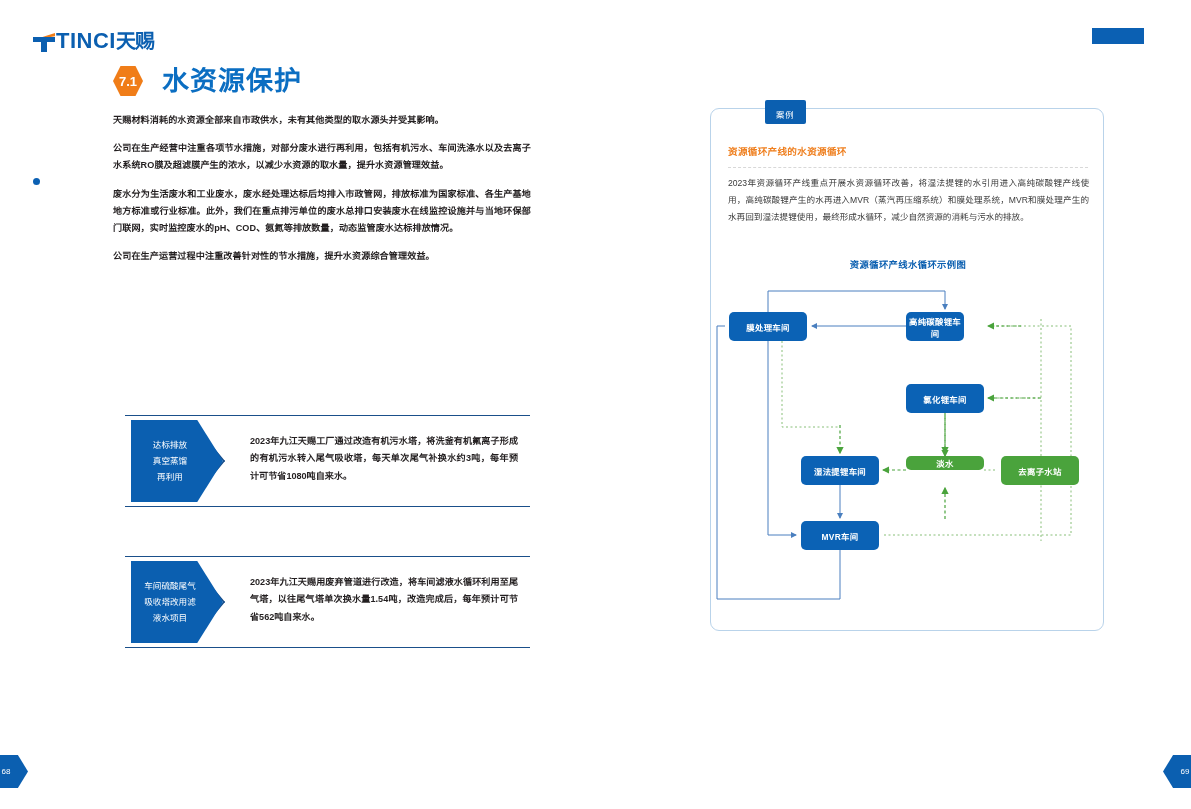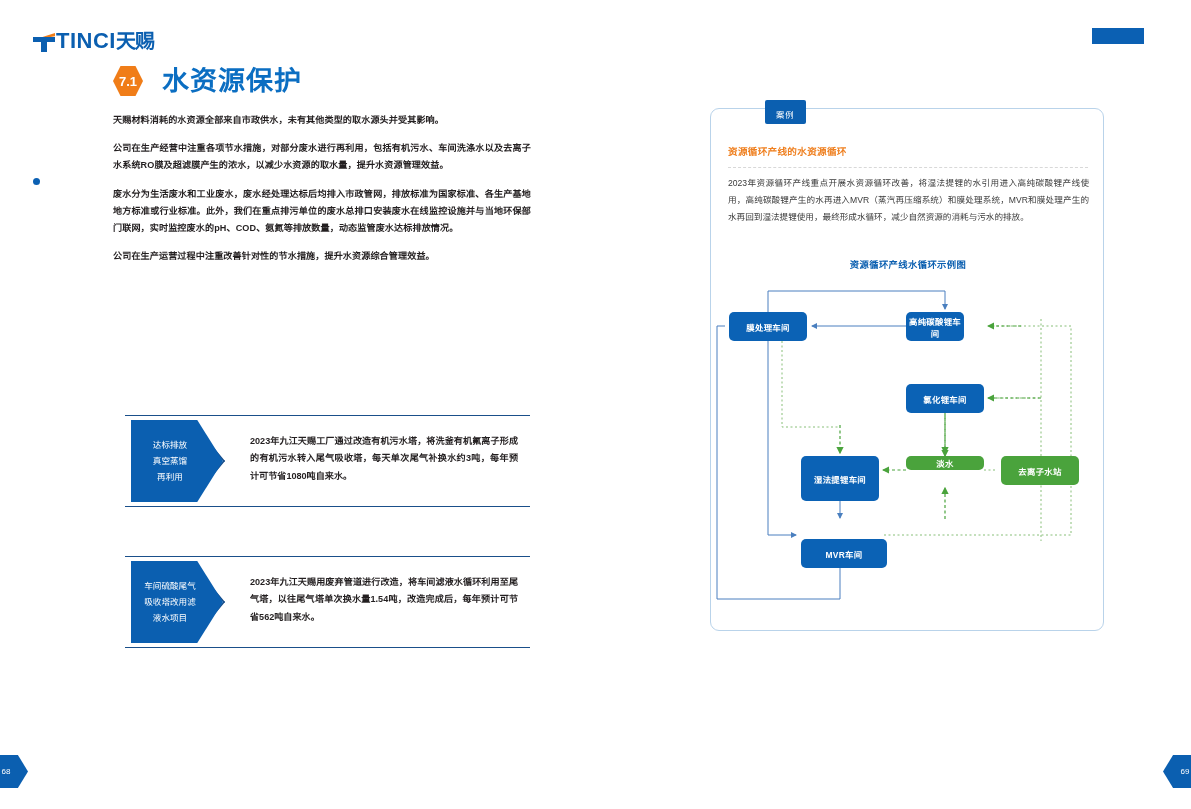--- a/index.html
+++ b/index.html
@@ -232,24 +232,24 @@
     font-weight: bold;
     letter-spacing: 0.3px;
     text-align: center;
   }
   .node.blue  { background: #0b62b5; }
   .node.green { background: #4aa33c; }
 
   .n-membrane { left: 18px;  top: 33px;  width: 78px; height: 29px; }
   .n-li2co3   { left: 195px; top: 33px;  width: 58px; height: 29px; }
   .n-licl     { left: 195px; top: 105px; width: 78px; height: 29px; }
-  .n-wet      { left: 90px;  top: 177px; width: 78px; height: 45px; }
+  .n-wet      { left: 90px;  top: 177px; width: 78px; height: 29px; }
   .n-fresh    { left: 195px; top: 177px; width: 78px; height: 14px; }
   .n-deion    { left: 290px; top: 177px; width: 78px; height: 29px; }
-  .n-mvr      { left: 90px;  top: 260px; width: 86px; height: 29px; }
+  .n-mvr      { left: 90px;  top: 242px; width: 78px; height: 29px; }
 
   .flow svg { position: absolute; left: 0; top: 0; width: 394px; height: 340px; }
 
   
   .pagenum {
     position: absolute;
     width: 36px; height: 33px;
     background: #0b5fb0;
     color: #ffffff;
     font-size: 8px;

